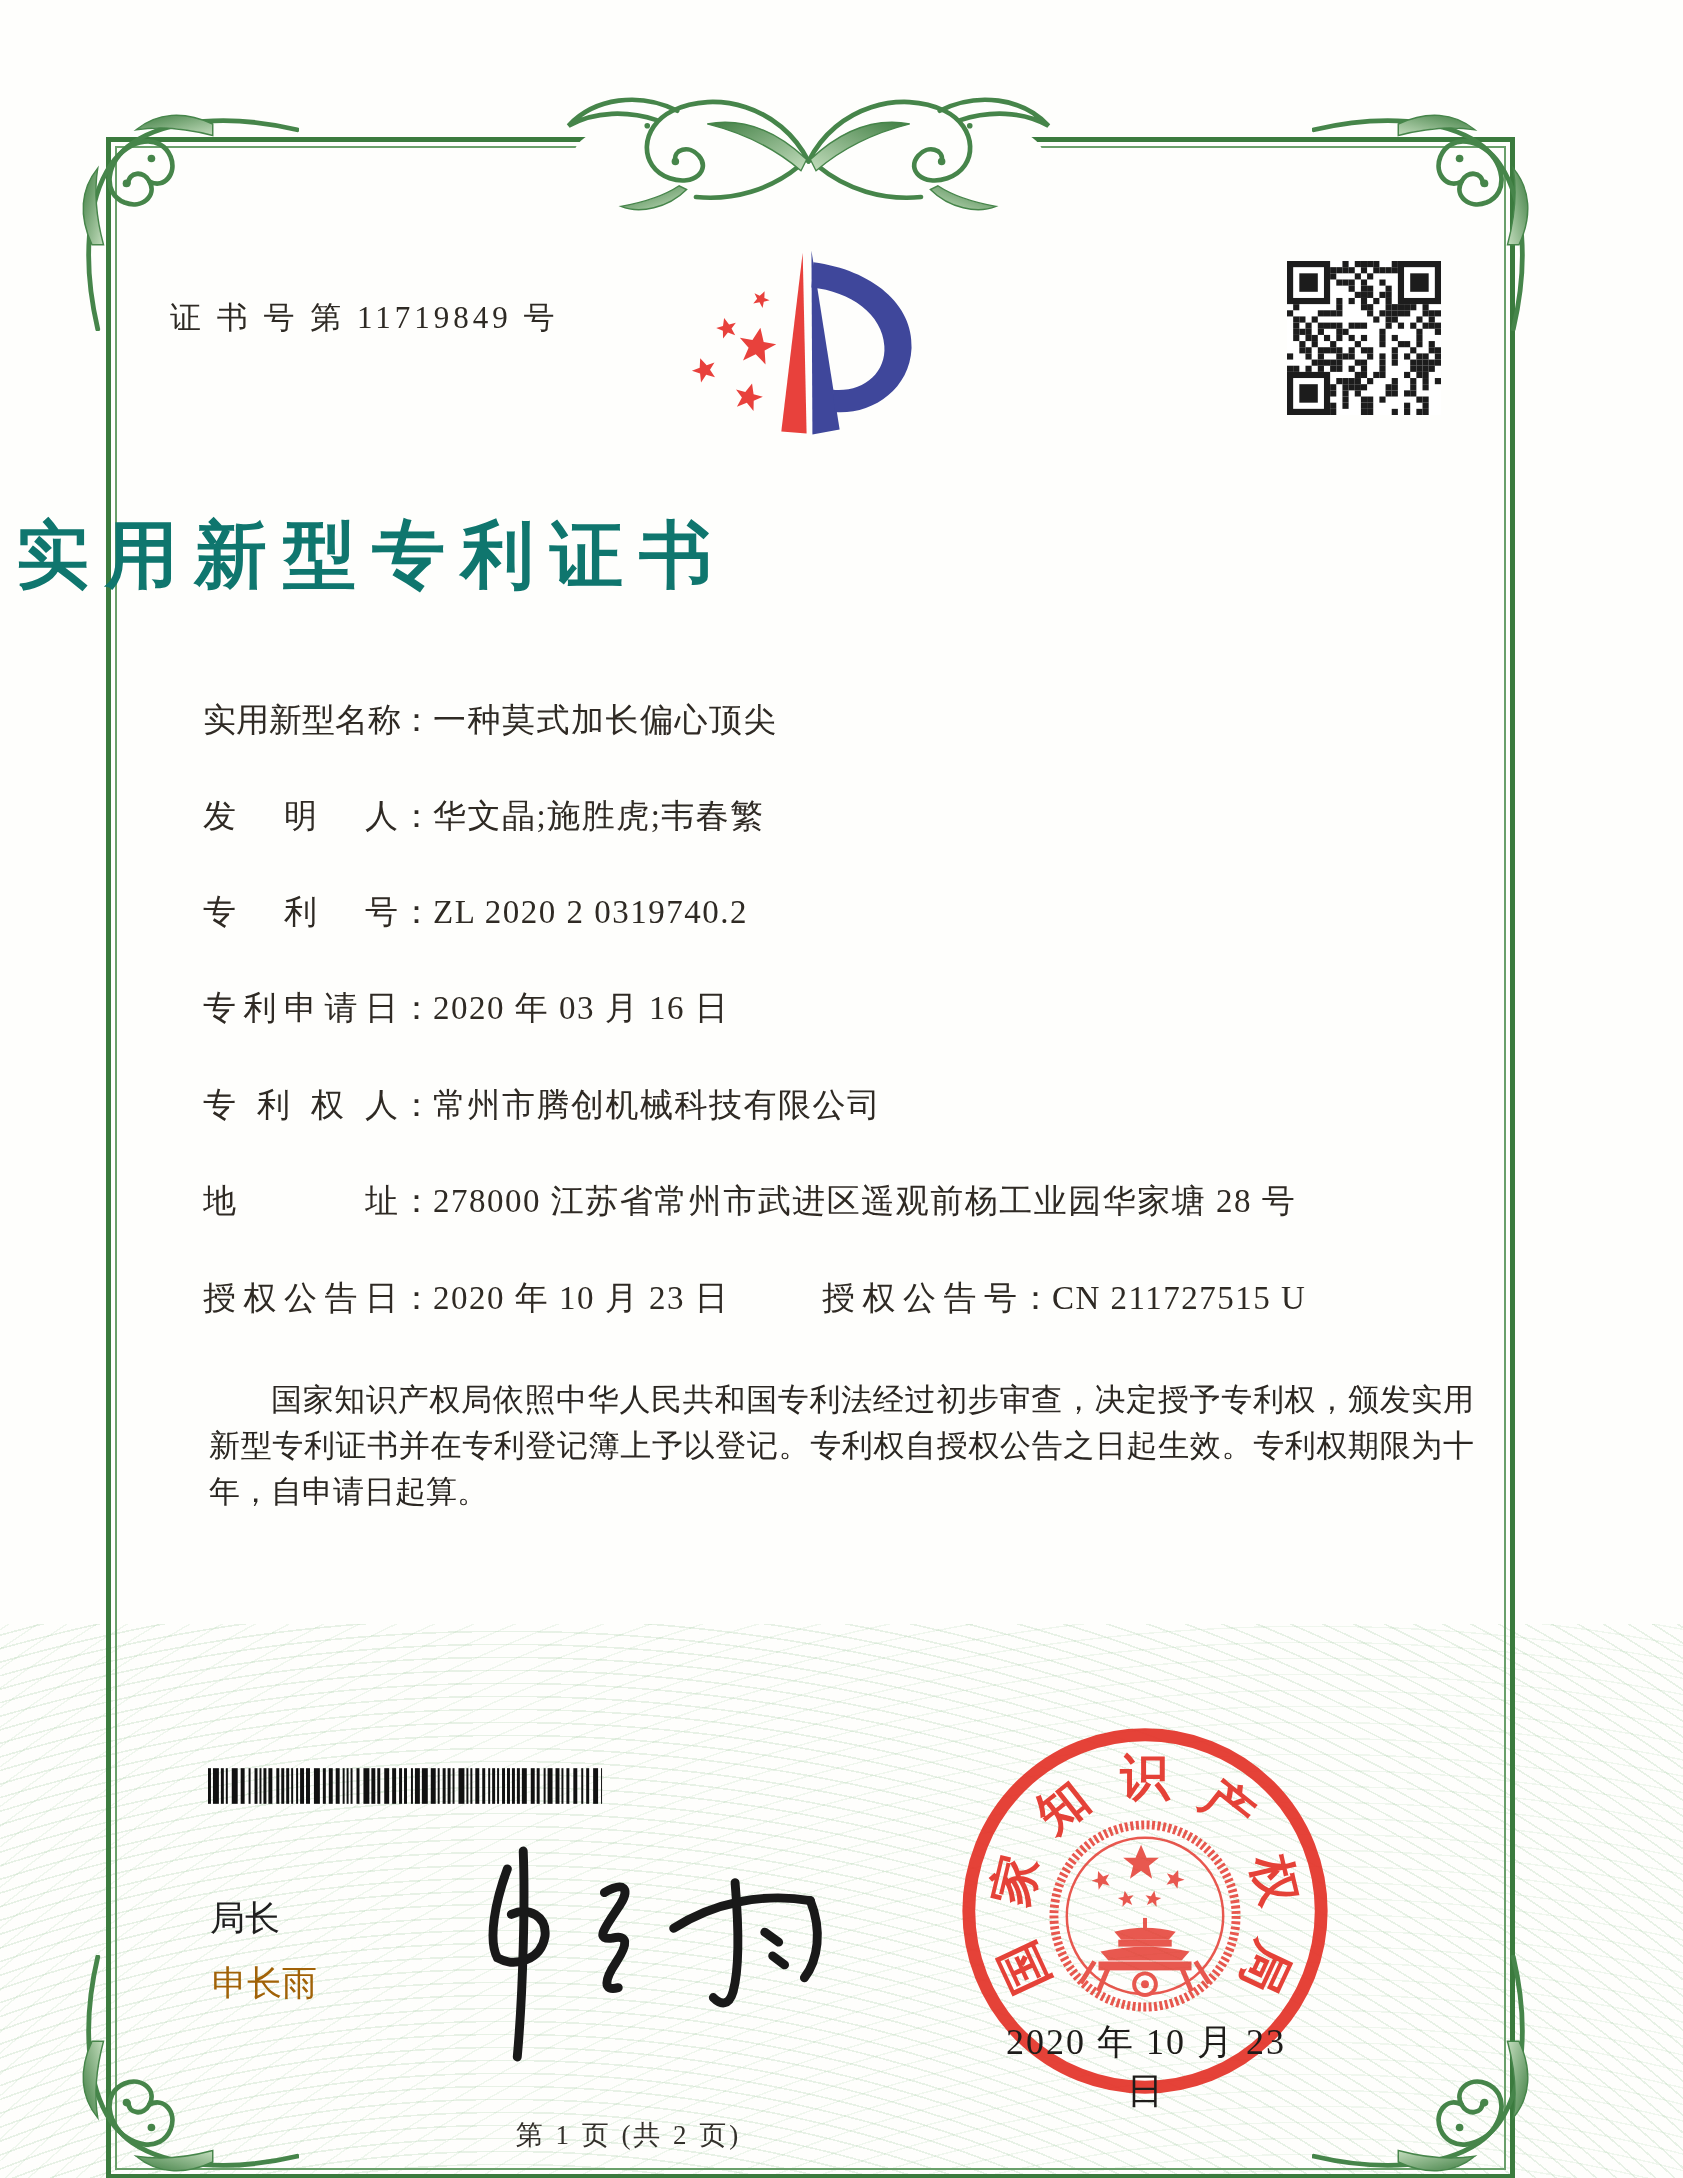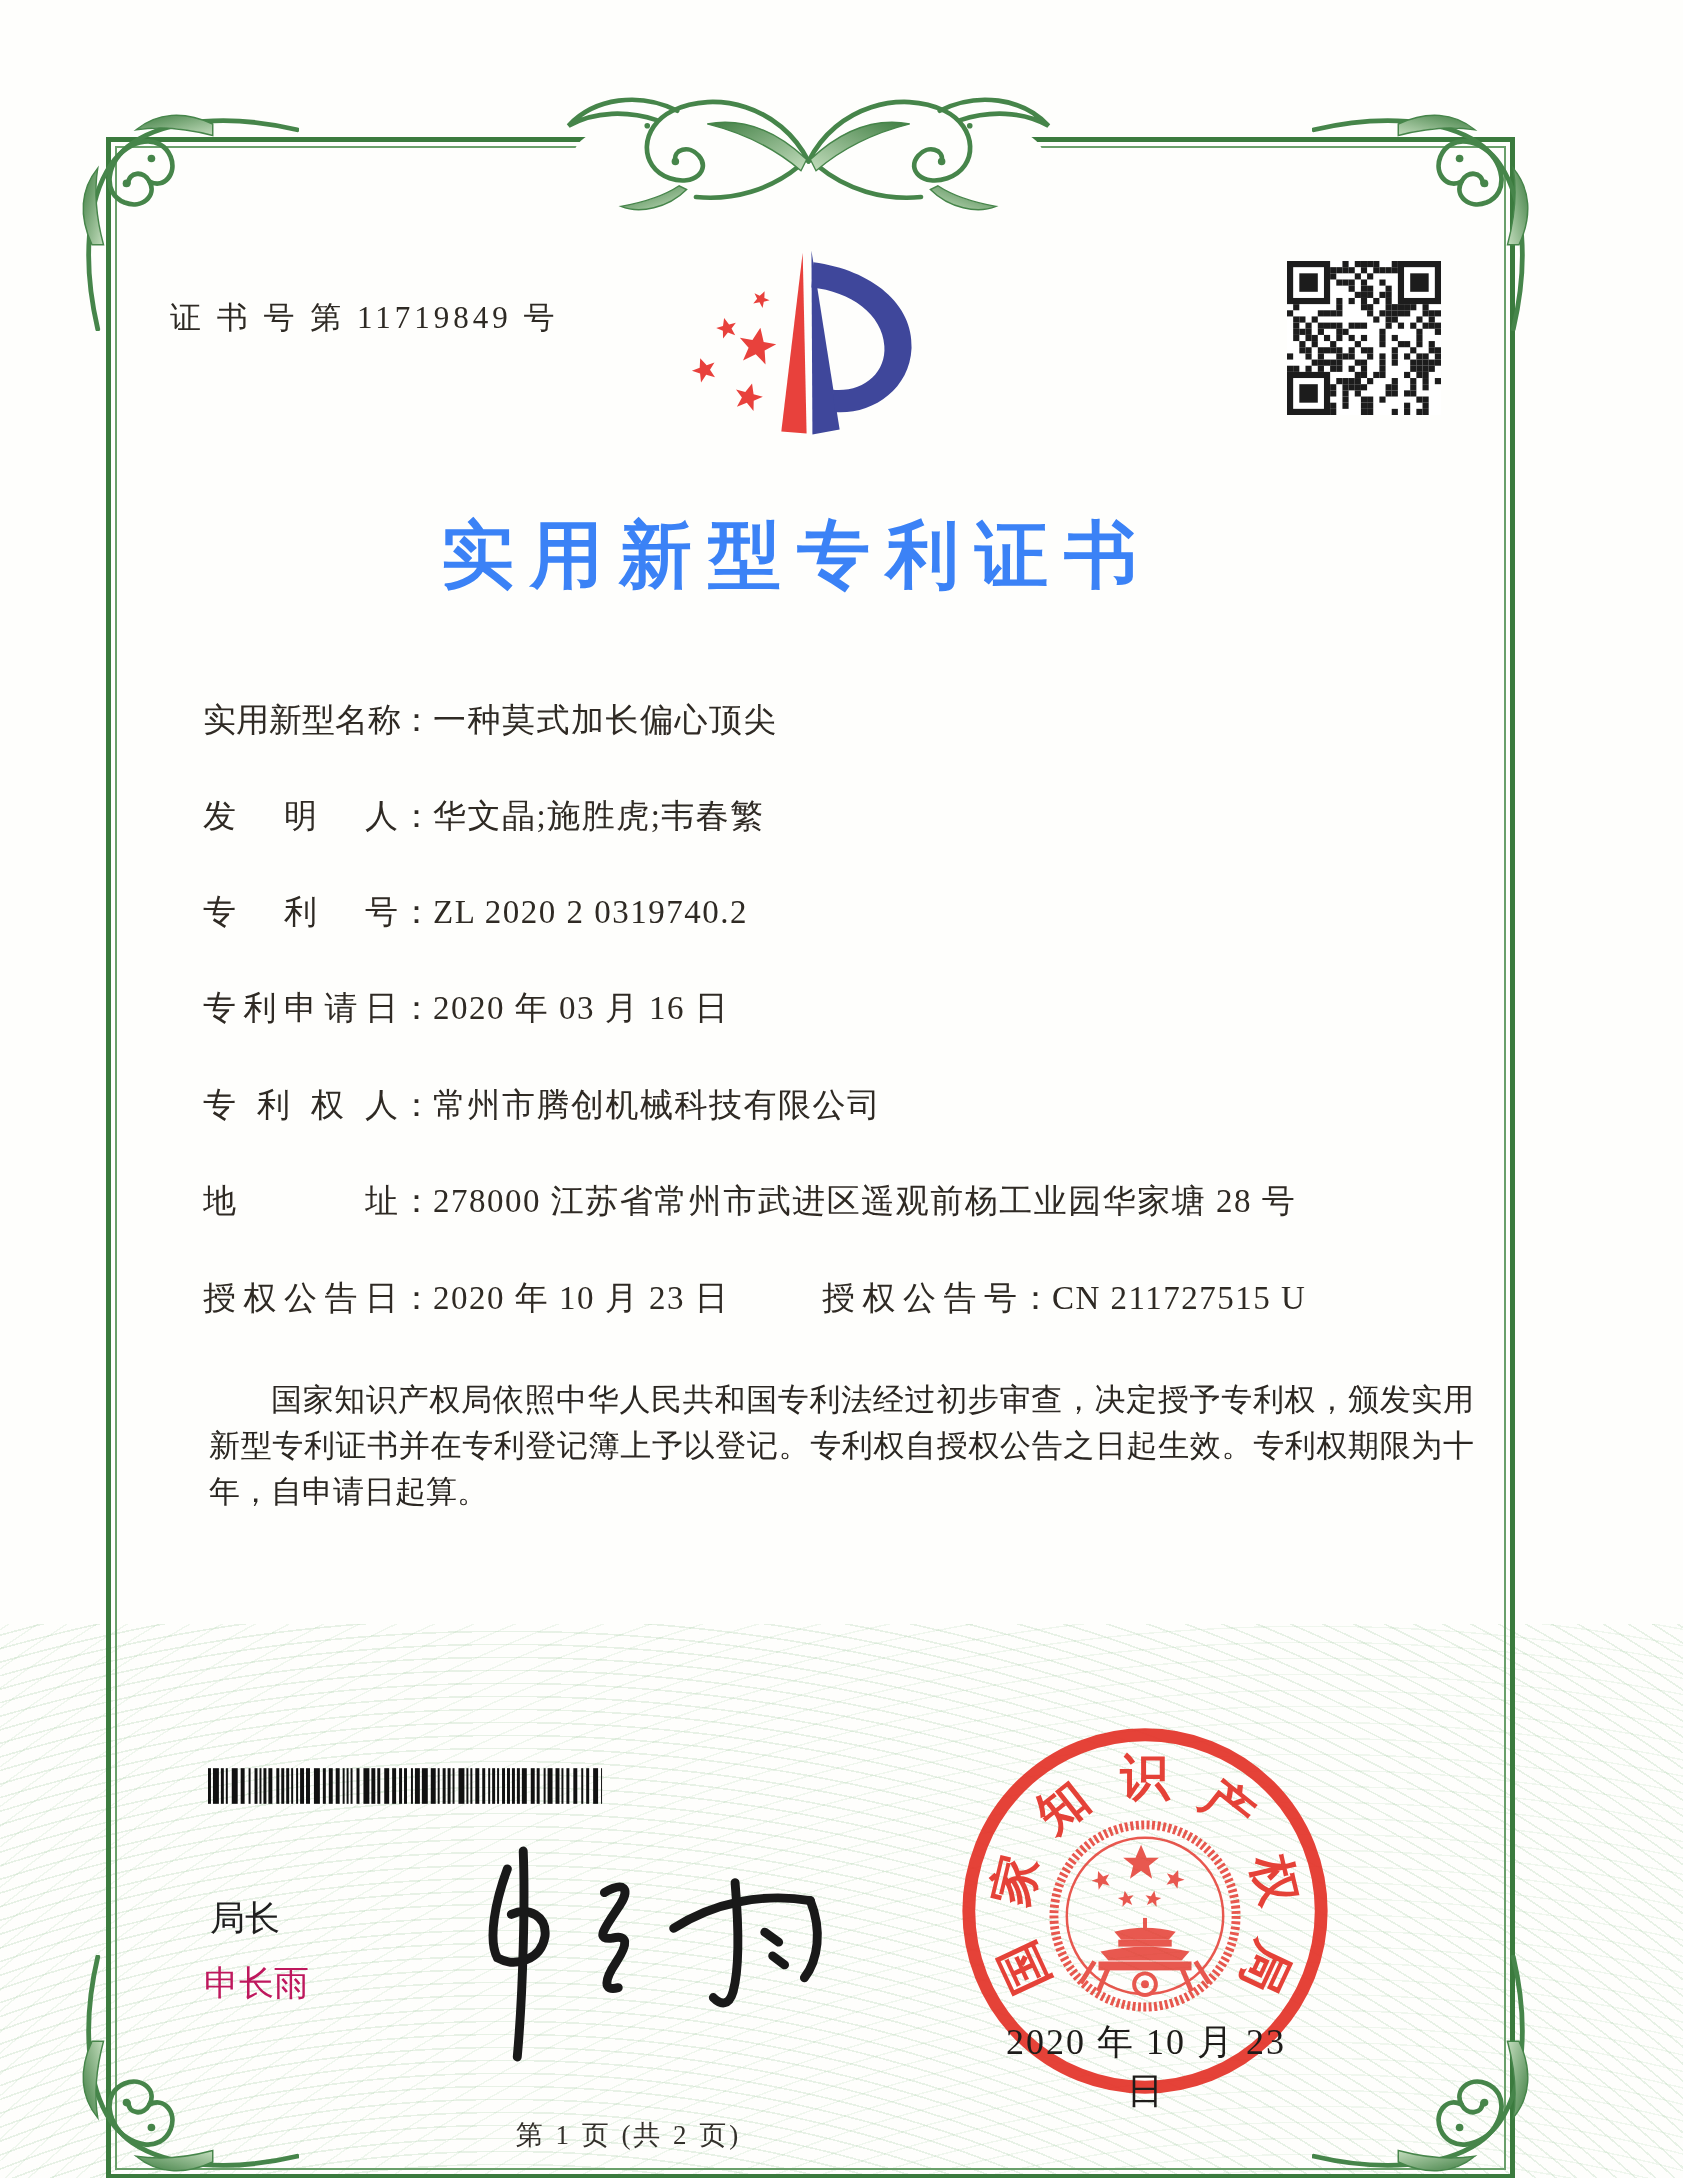--- a/index.html
+++ b/index.html
@@ -12,40 +12,40 @@
       repeating-radial-gradient(circle at 30% 330%, rgba(140,190,140,.20) 0 1.6px, transparent 1.6px 13px),
       repeating-radial-gradient(circle at 78% 350%, rgba(150,200,150,.14) 0 1.4px, transparent 1.4px 16px);}
   
   #frame-outer{left:106px;top:137px;width:1399px;height:2032px;border:5px solid #3b7b3e;z-index:1;}
   #frame-inner{position:absolute;left:4px;top:4px;right:4px;bottom:4px;border:2px solid #6aa06b;}
   .ornament{z-index:2;}
   
   #cert-no{left:170px;top:263px;font-size:31px;letter-spacing:4px;color:#2e2a24;z-index:3;margin-top:34px;}
   #logo{left:688px;top:244px;z-index:3;}
   #qr{left:1287px;top:261px;z-index:3;background:#fff;}
-  #title{left:0;top:507px;width:1578px;text-align:center;font-size:73px;font-weight:bold;
-         letter-spacing:16px;text-indent:16px;color:#3b82f6;z-index:3;}
+  #title{left:0;top:507px;width:1578px;font-size:73px;font-weight:bold;
+         letter-spacing:16px;text-indent:16px;color:#0f766e;z-index:3;}
   
   .row{position:absolute;left:203px;font-size:33px;color:#2f2a24;z-index:3;white-space:nowrap;}
   .lbl{display:inline-flex;justify-content:space-between;width:195px;vertical-align:bottom;}
   .colon{margin-left:2px;}
   .val{margin-left:0;letter-spacing:1.5px;}
   #row-1{top:698px;} #row-2{top:794px;} #row-3{top:890px;} #row-4{top:986px;}
   #row-5{top:1083px;} #row-6{top:1179px;} #row-7{top:1276px;}
   #row-7 .grp2{position:absolute;left:619px;top:0;white-space:nowrap;}
   
   #body-text{left:203px;top:1371px;width:1277px;font-size:31px;line-height:46px;
              color:#2b2722;text-align:justify;z-index:3;}
   #body-text p{margin:6px;text-indent:2em;}
   
   #barcode{left:208px;top:1768px;z-index:3;}
   #commissioner-title{left:210px;top:1895px;font-family:Liberation Sans, sans-serif;
                       font-size:35px;color:#1f1f1f;z-index:3;}
-  #commissioner-name{left:204px;top:1960px;font-family:Liberation Serif, serif;
-                     font-size:35px;color:#be185d;z-index:3;}
+  #commissioner-name{left:212px;top:1960px;font-family:Liberation Serif, serif;
+                     font-size:35px;color:#a16207;z-index:3;}
   #signature{left:446px;top:1841px;z-index:3;}
   #seal{left:950px;top:1716px;z-index:4;opacity:.93;}
   .seal-char{font-family:"Liberation Serif","DejaVu Serif",serif;font-weight:bold;
              font-size:50px;fill:#e4342a;}
   #seal-date{left:990px;top:2018px;width:312px;text-align:center;font-size:36px;
              letter-spacing:2px;color:#1e1c1a;z-index:5;}
   #page-footer{left:0;top:2117px;width:1257px;text-align:center;font-size:27px;
                letter-spacing:3px;color:#33302b;z-index:3;}
 </style>
 </head>

